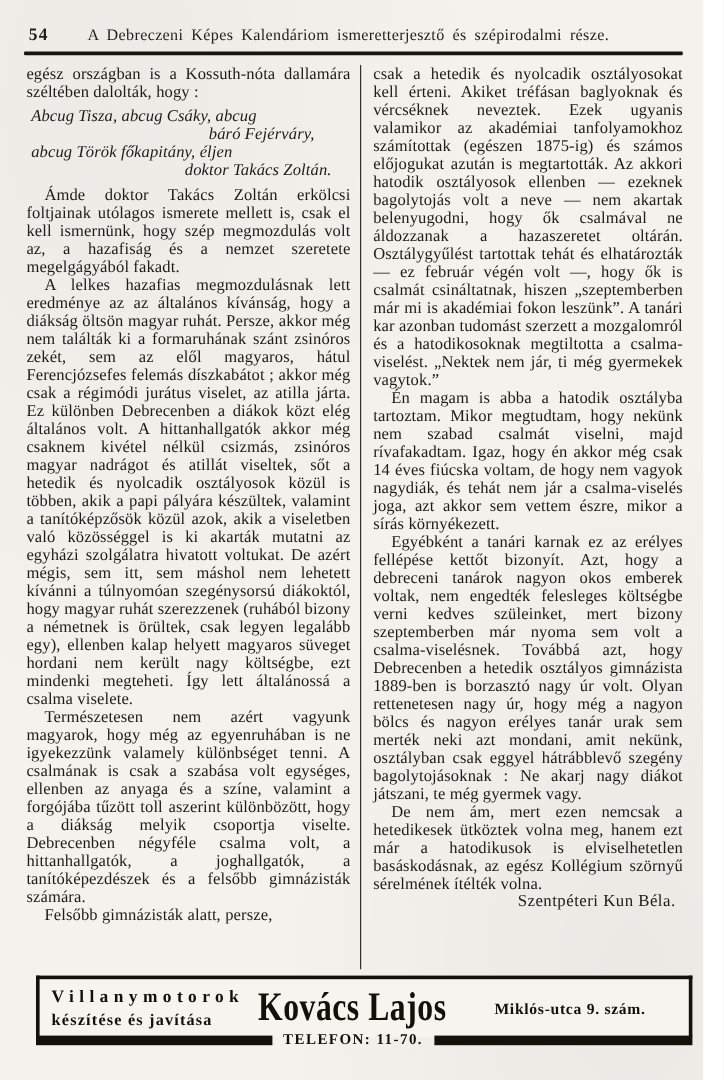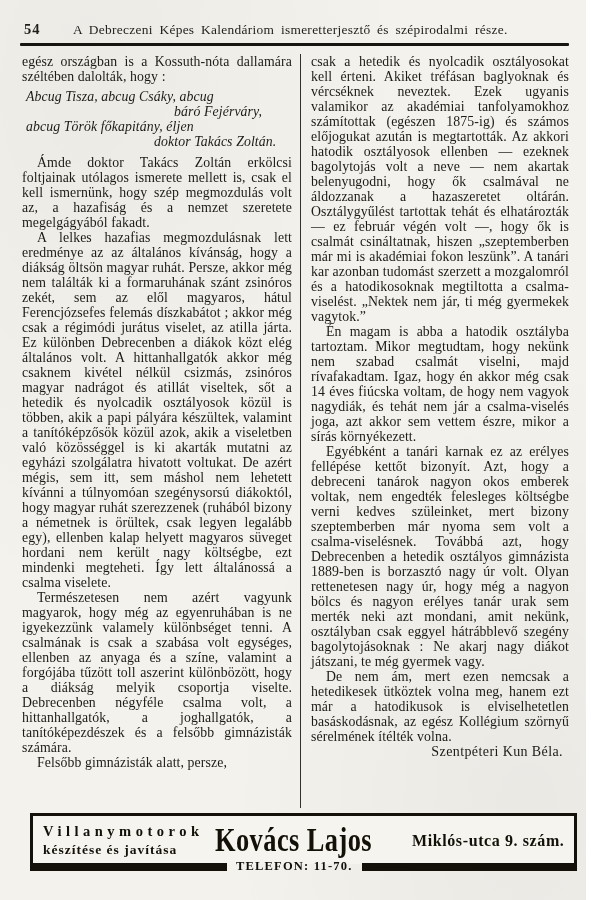--- a/index.html
+++ b/index.html
@@ -48,21 +48,21 @@
   }
   .ad-left { margin-left:10px; white-space:nowrap; }
   .ad-left .l1 { font-size:14.5px; letter-spacing:4.5px; }
   .ad-left .l2 { font-size:13.5px; letter-spacing:1px; margin-top:2px; }
   .ad-name {
     font-size:30px; letter-spacing:0.5px; white-space:nowrap;
     margin-left:12px; transform:scale(0.88,1.12); transform-origin:left center;
   }
   .ad-right { margin-left:18px; white-space:nowrap; }
   .ad-right .city { font-size:20px; letter-spacing:3px; }
-  .ad-right .addr { font-size:16px; letter-spacing:0.6px; margin-top:1px; }
+  .ad-right .addr { font-size:13px; letter-spacing:0.6px; margin-top:1px; }
 
   .ad-phone-row {
     position:absolute; left:-3px; right:-3px; bottom:-8px;
     display:flex; align-items:center; height:10px;
   }
   .ad-phone-row .bar { height:8px; background:#131109; }
   .bar-l { flex:0 0 36%; }
   .bar-r { flex:1; }
   .tel { padding:0 9px; font-size:12.5px; letter-spacing:1.2px; white-space:nowrap; transform:translateY(-1px); }
 </style>

